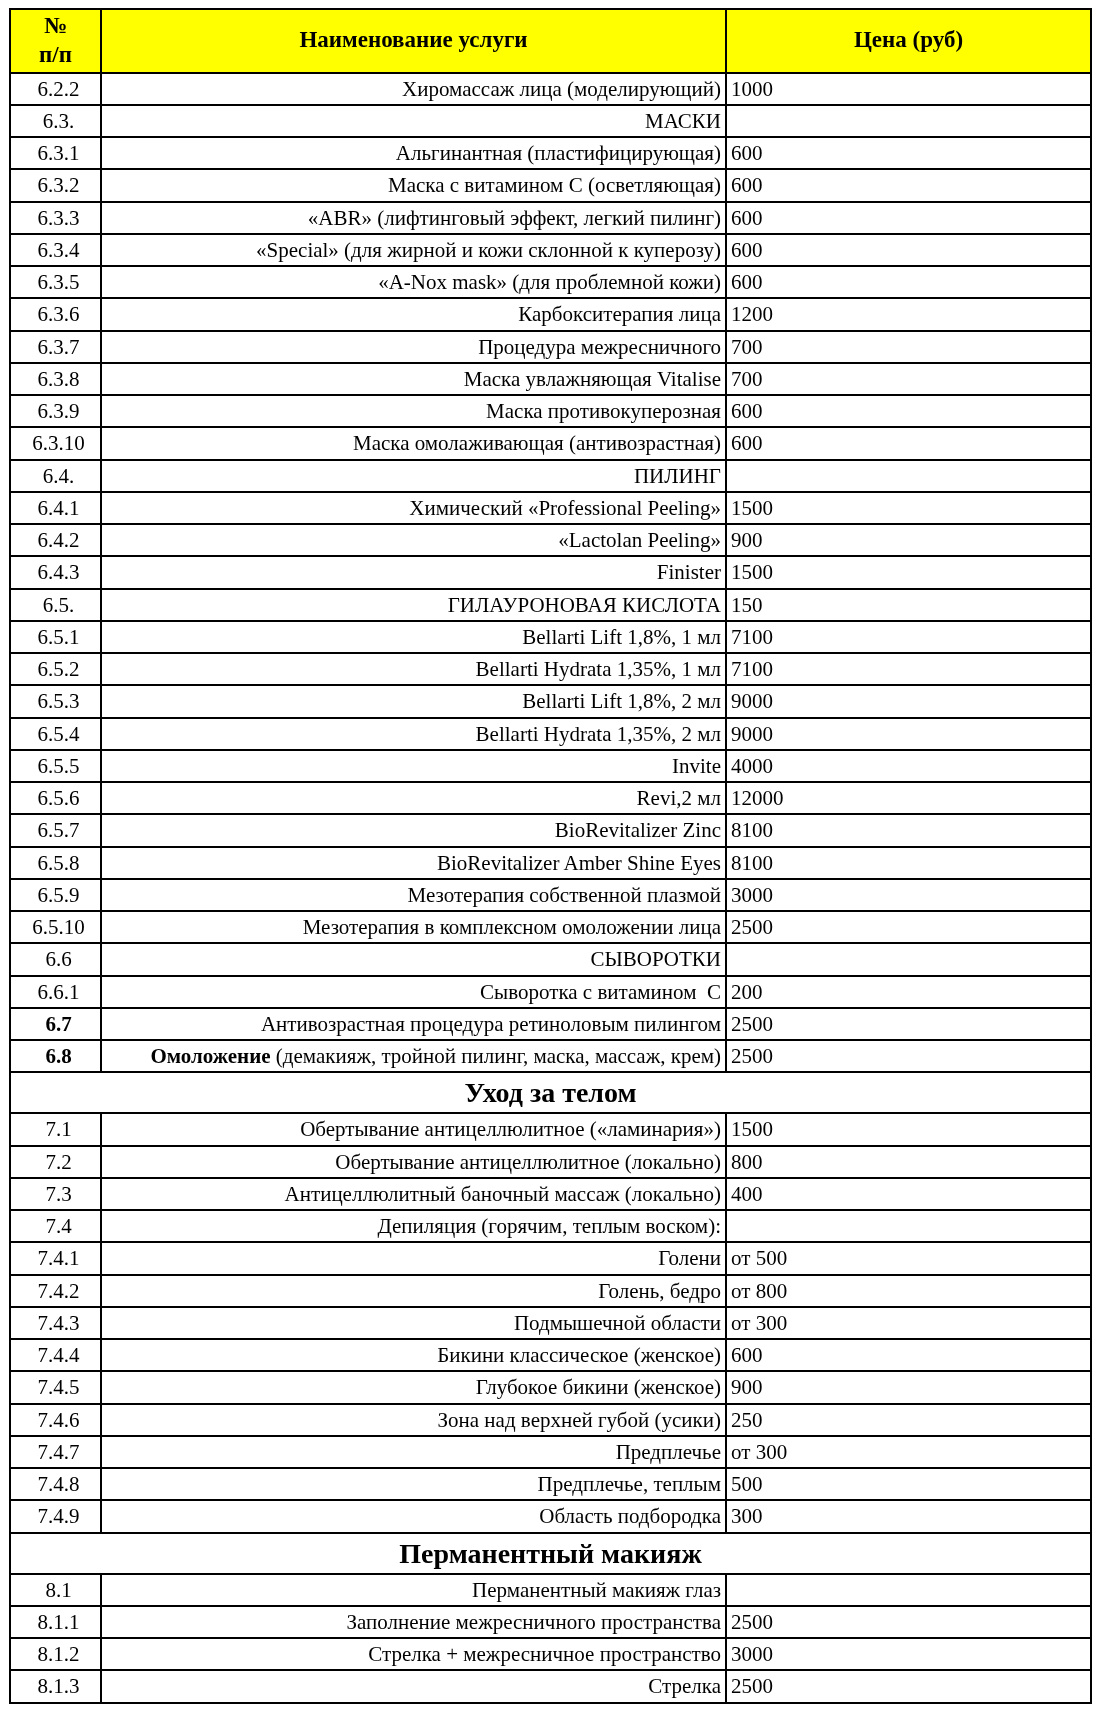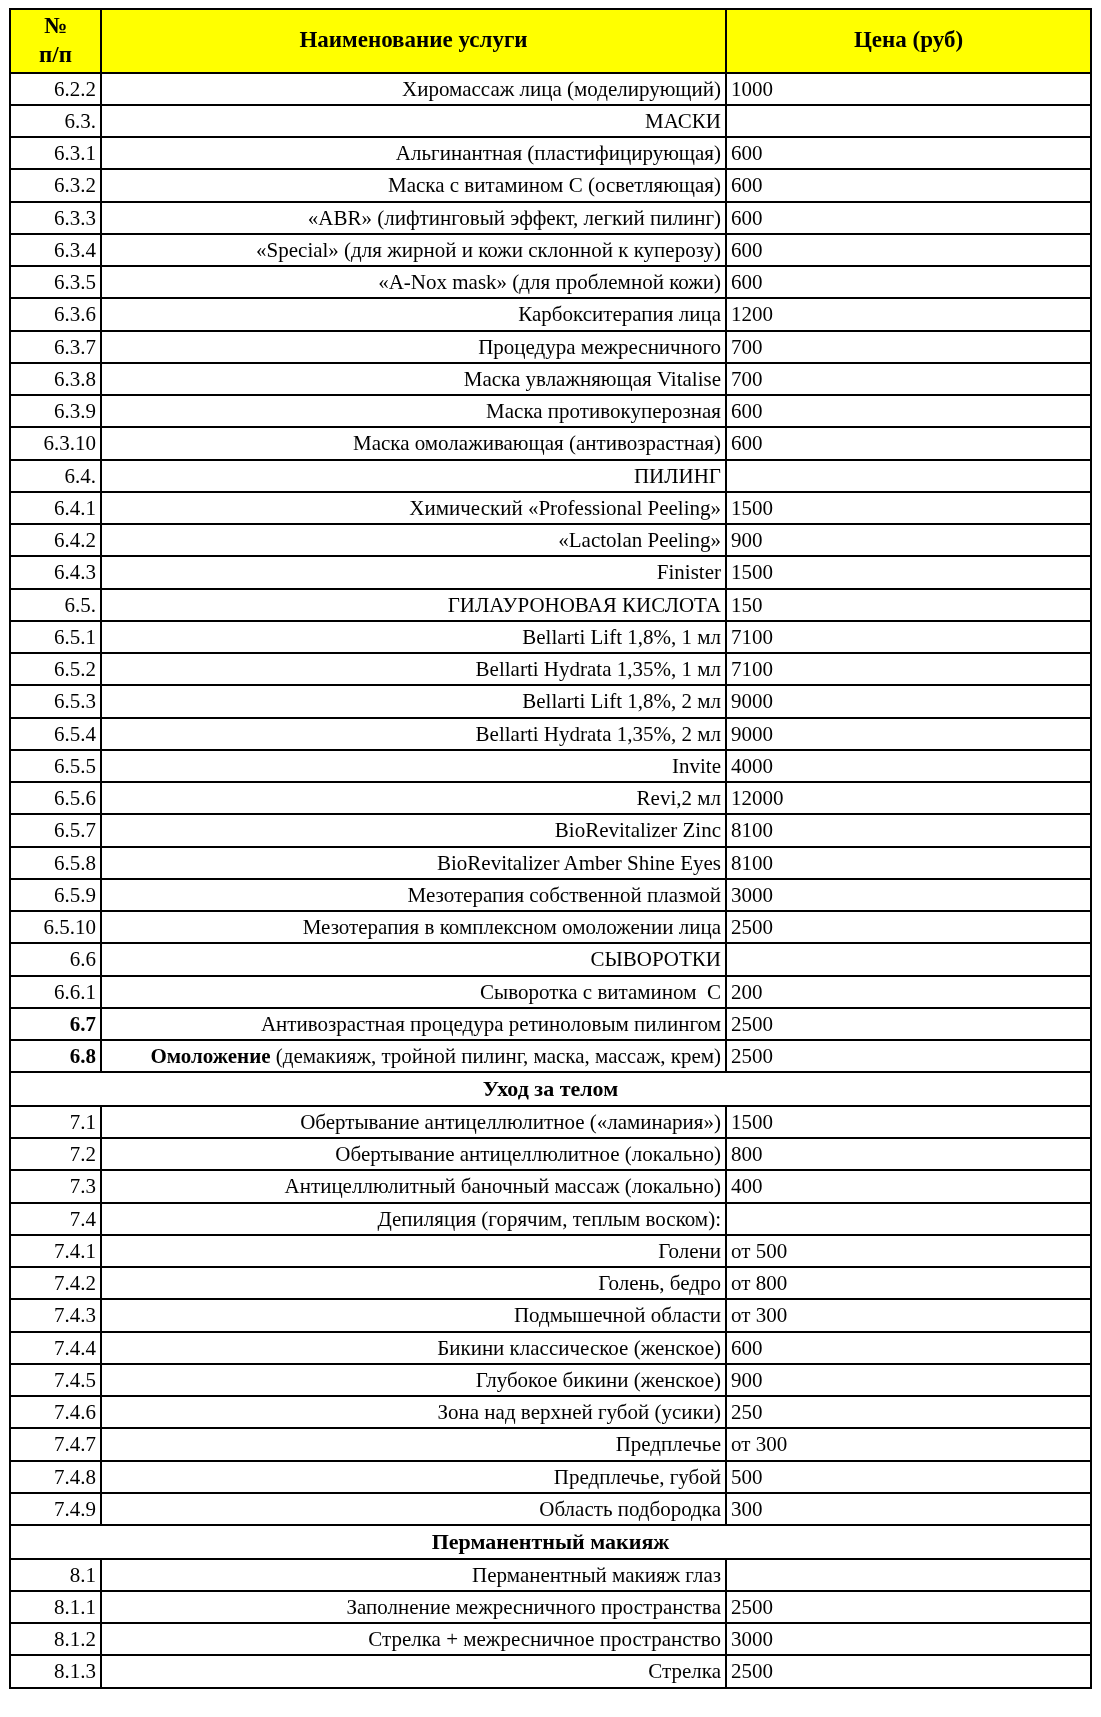--- a/index.html
+++ b/index.html
@@ -35,41 +35,41 @@
     vertical-align: middle;
   }
   .price-table td {
     font-size: 21px;
     line-height: 1.25;
     padding: 2px 4px;
     vertical-align: top;
   }
   td.num-cell {
     padding-left: 10px;
-    text-align: right;
+    text-align: center;
     border-radius: 7px;
   }
   td.name-cell {
     padding-left: 12px;
     text-align: right;
     white-space: pre-wrap;
   }
   td.price-cell {
   }
   tr.group-row td.num-cell,
   tr.group-row td.name-cell {
     font-weight: normal;
     margin-left: 32px;
   }
   td.num-bold {
     font-weight: bold;
   }
   td.section-cell {
     font-weight: bold;
-    font-size: 22px;
+    font-size: 28px;
     text-align: center;
   }
   .bold-prefix {
     font-weight: bold;
   }
 </style>
 </head>
 <body>
 
 <div class="page">
@@ -298,21 +298,21 @@
           <td class="name-cell">Зона над верхней губой (усики)</td>
           <td class="price-cell">250</td>
         </tr>
         <tr>
           <td class="num-cell">7.4.7</td>
           <td class="name-cell">Предплечье</td>
           <td class="price-cell">от 300</td>
         </tr>
         <tr>
           <td class="num-cell">7.4.8</td>
-          <td class="name-cell">Предплечье, губой</td>
+          <td class="name-cell">Предплечье, теплым</td>
           <td class="price-cell">500</td>
         </tr>
         <tr>
           <td class="num-cell">7.4.9</td>
           <td class="name-cell">Область подбородка</td>
           <td class="price-cell">300</td>
         </tr>
         <tr>
           <td class="section-cell" colspan="3">Перманентный макияж</td>
         </tr>

